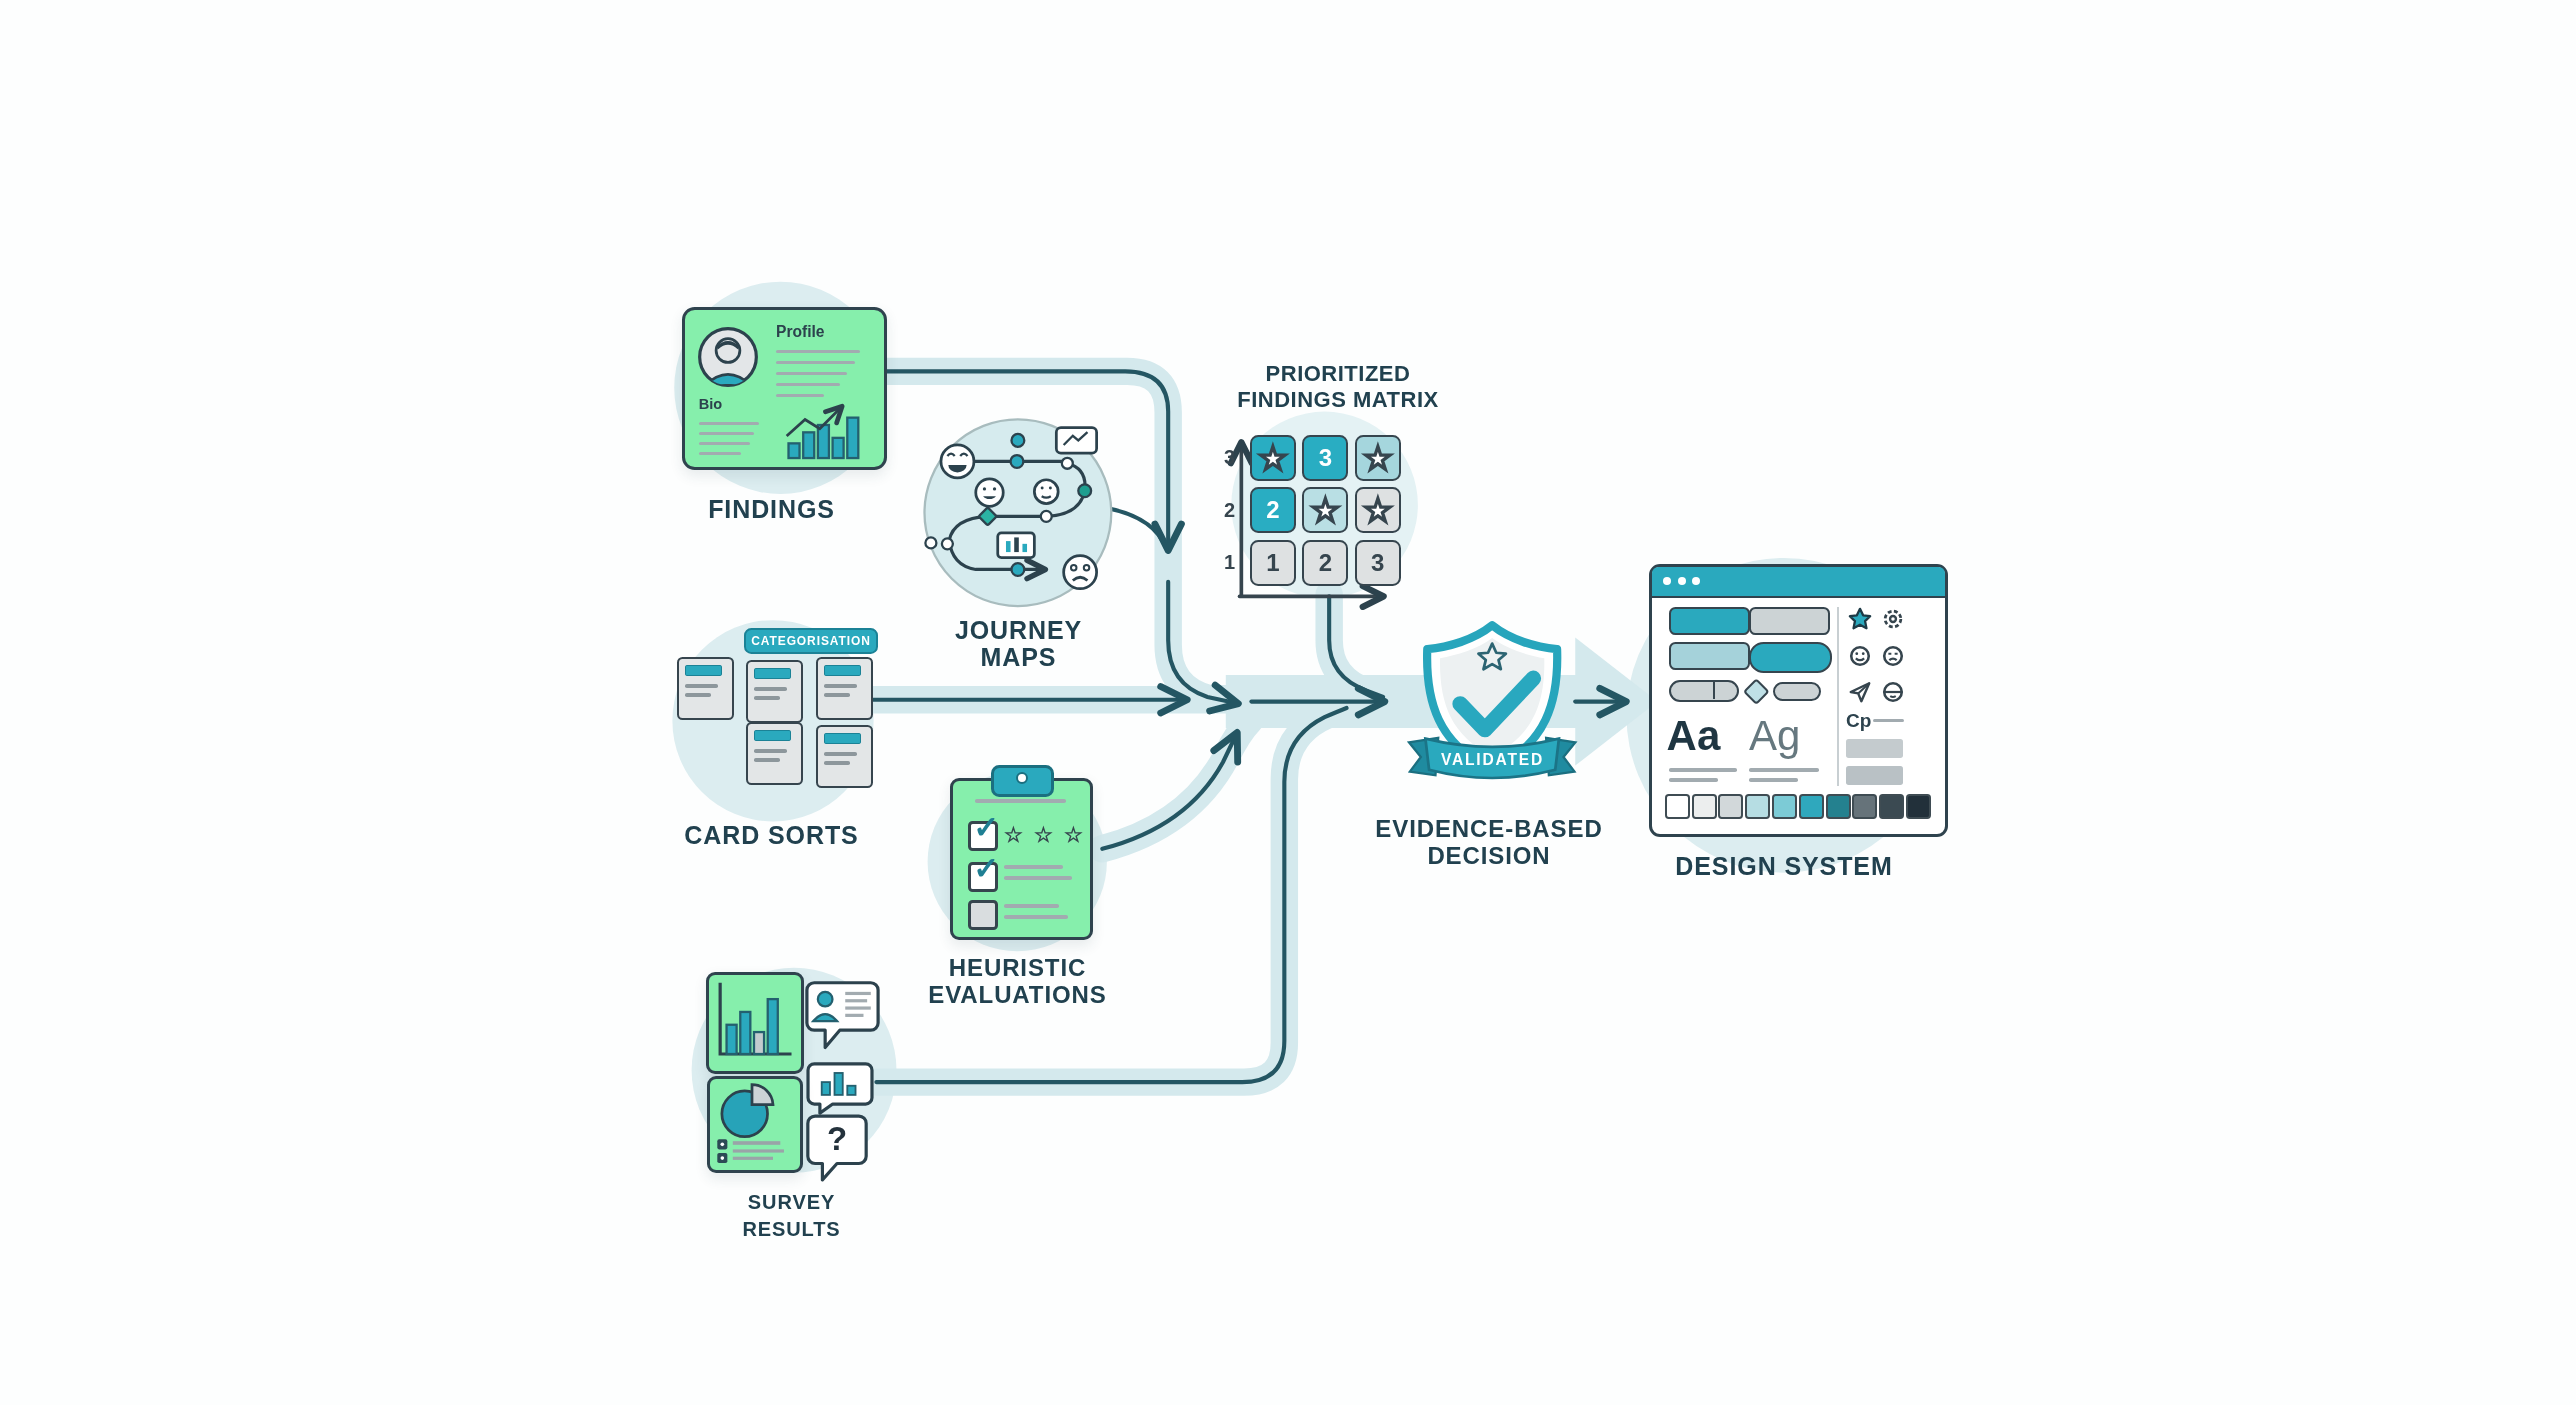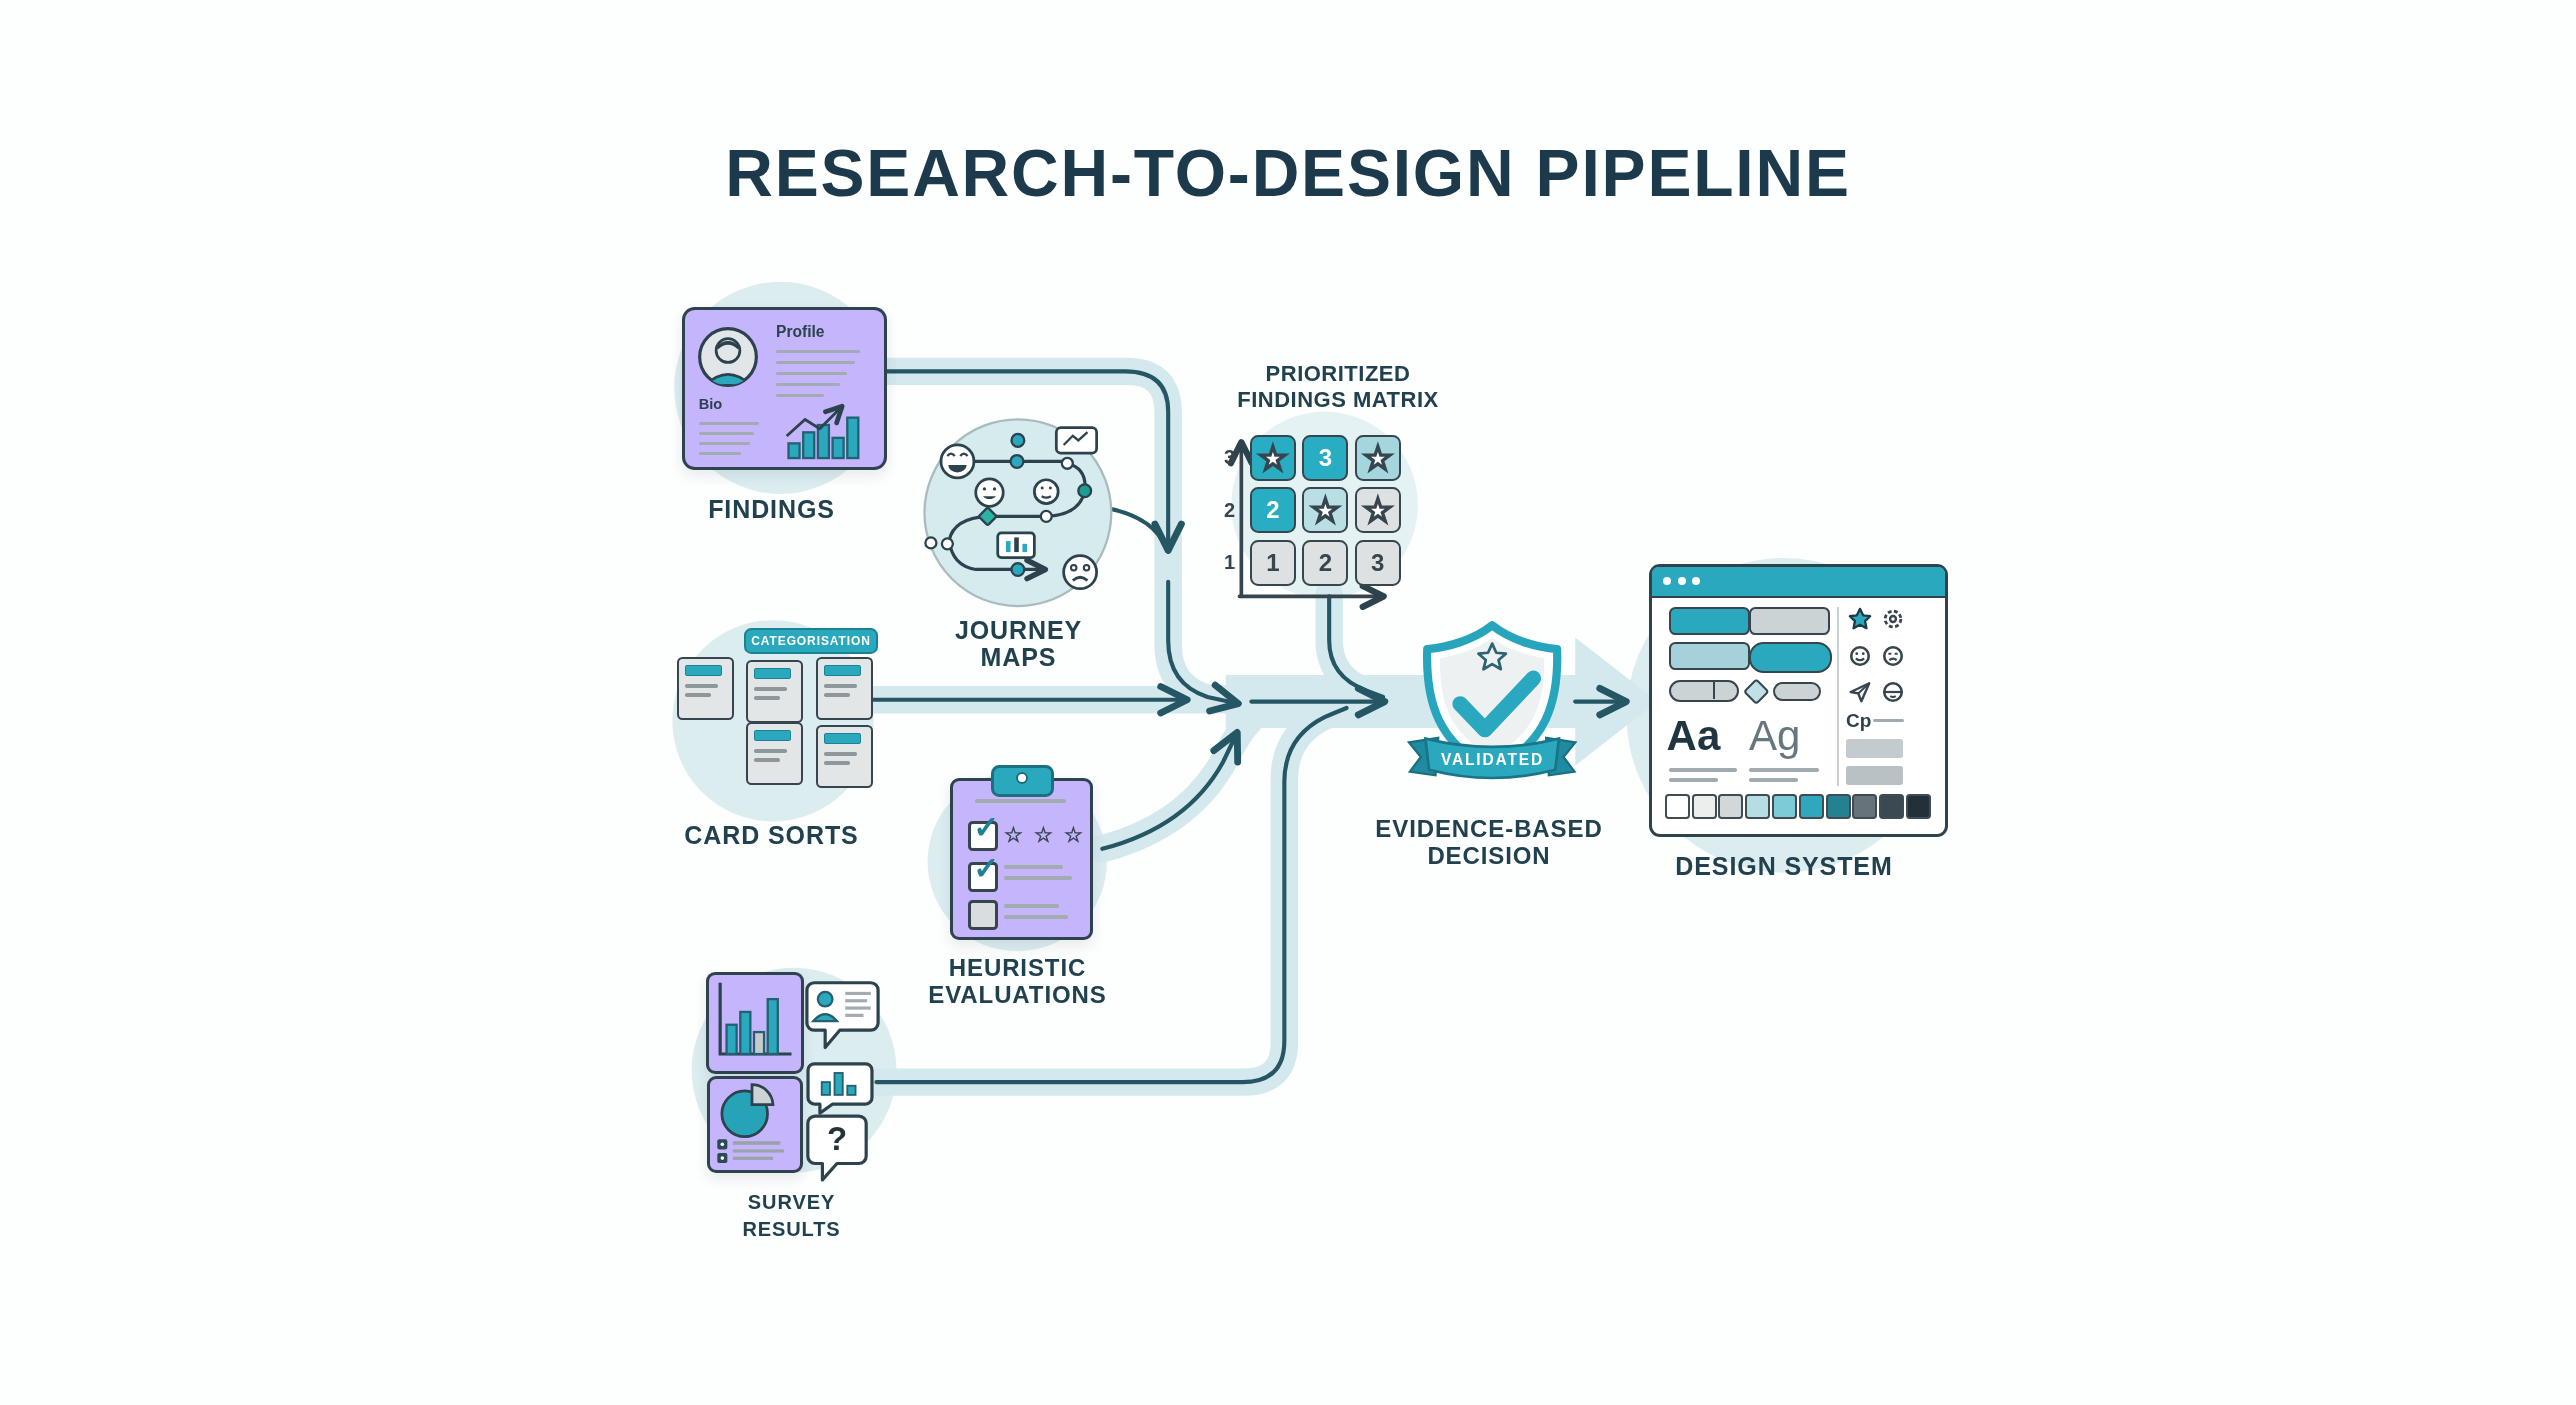--- a/index.html
+++ b/index.html
@@ -7,21 +7,21 @@
          font-family:"Liberation Sans", sans-serif;color:#21414f;}
   .abs{position:absolute;}
   #flow{position:absolute;left:0;top:0;}
   .big-title{position:absolute;left:0;right:0;top:135px;text-align:center;
              font-size:66px;font-weight:800;letter-spacing:1.8px;color:#1c3a4b;}
   .node-label{position:absolute;text-align:center;font-size:25px;font-weight:800;
               letter-spacing:0.9px;color:#21414f;line-height:27.4px;}
   .sub-title{position:absolute;text-align:center;font-size:22px;font-weight:800;
              letter-spacing:0.5px;color:#21414f;line-height:25.6px;}
   
-  .card{position:absolute;background:#c4b5fd;border:3.7px solid #2f434e;border-radius:12.8px;
+  .card{position:absolute;background:#86efac;border:3.7px solid #2f434e;border-radius:12.8px;
         box-shadow:0 5.5px 12.8px rgba(40,70,80,0.10);}
   .gline{position:absolute;height:3.7px;background:#a2abb0;border-radius:1.8px;}
   .mini-head{position:absolute;font-size:15.6px;font-weight:800;color:#2c424d;}
   
   .matrix-grid{position:absolute;display:grid;grid-template-columns:repeat(3,46px);
                grid-template-rows:repeat(3,46px);gap:6.4px;}
   .cell{border:2.7px solid #36454e;border-radius:8.2px;display:flex;align-items:center;
         justify-content:center;font-size:24px;font-weight:800;}
   .cell.star{font-size:31px;-webkit-text-stroke:2.3px #36454e;}
   .ylab{position:absolute;width:22px;text-align:right;font-size:20px;font-weight:800;color:#36454e;}
@@ -109,21 +109,20 @@
       <path d="M1368 767 H1508" marker-end="url(#ah)"></path>
       <path d="M1722 767 H1772" marker-end="url(#ah)"></path>
     </g>
 
     <g fill="none" stroke="#36454e" stroke-width="4" stroke-linecap="round">
       <path d="M1357 650 V488" marker-end="url(#ahd)"></path>
       <path d="M1355 652 H1508" marker-end="url(#ahd)"></path>
     </g>
   </svg>
 
-  <div class="big-title">RESEARCH-TO-DESIGN PIPELINE</div>
 
   <div class="card" style="left:682px;top:307px;width:199px;height:157px;">
     <svg class="abs" style="left:11px;top:14.6px;" width="64" height="64" viewBox="0 0 70 70">
       <defs>
           <clipPath id="avclip">
             <circle cx="35" cy="35" r="31"></circle>
           </clipPath>
         </defs>
       <circle cx="35" cy="35" r="31" fill="#e3e6e8" stroke="#2c424d" stroke-width="3.5"></circle>
       <g clip-path="url(#avclip)">

